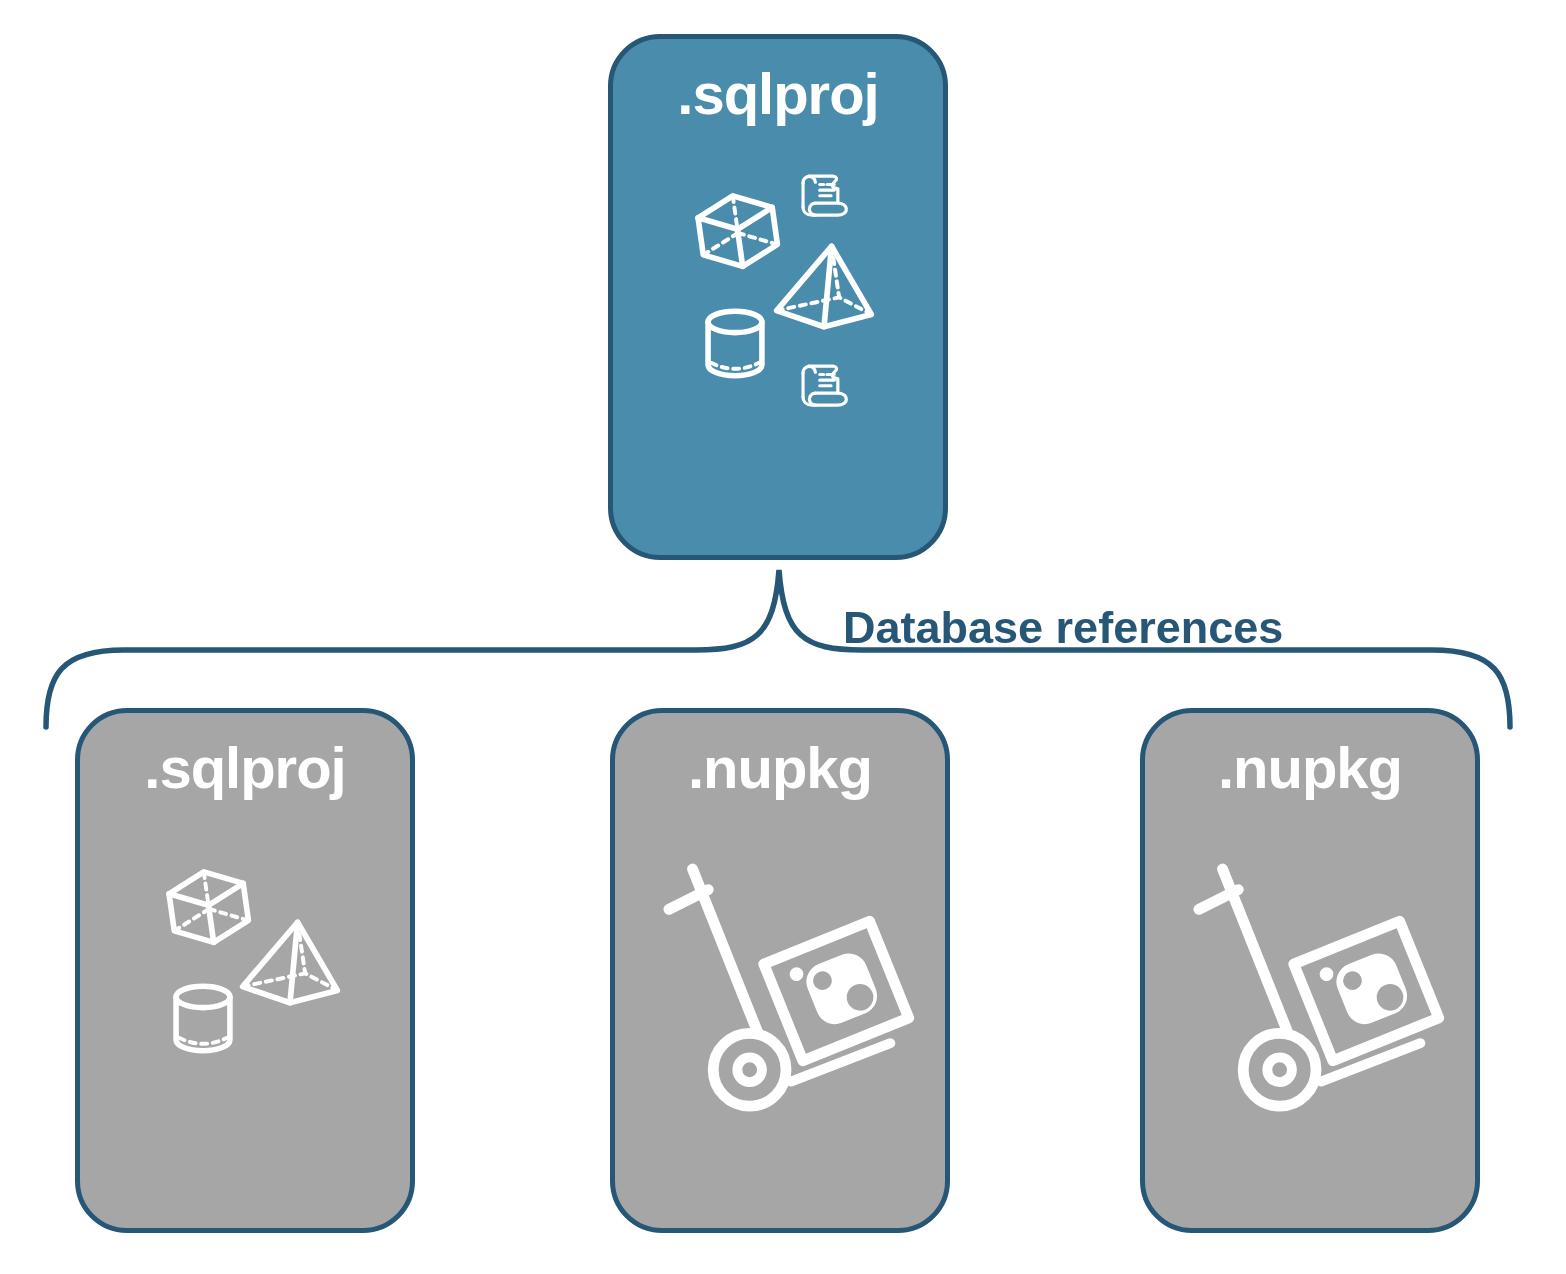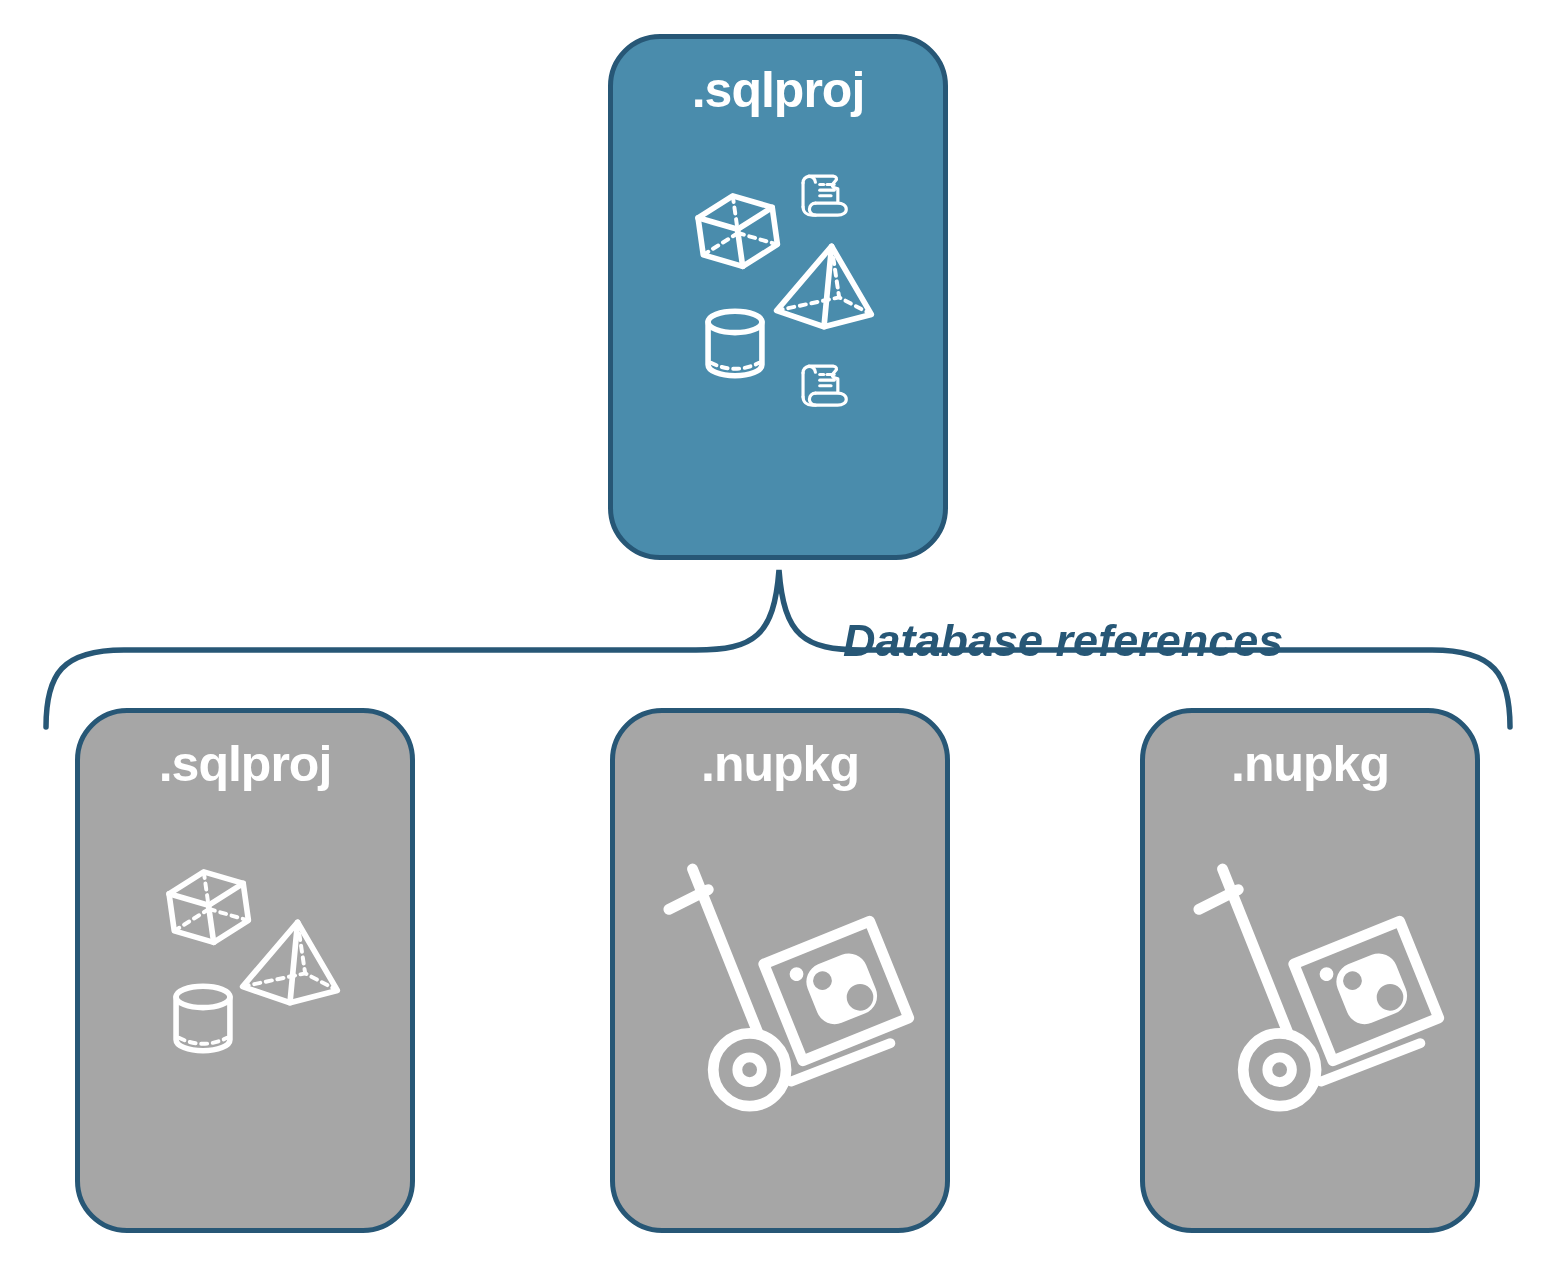--- a/index.html
+++ b/index.html
@@ -32,21 +32,21 @@
     background: var(--parent-card-bg);
   }
   .card-ref { top: 708px; height: 525px; background: var(--reference-card-bg); }
   .card-ref-1 { left: 75px; }
   .card-ref-2 { left: 610px; }
   .card-ref-3 { left: 1140px; }
 
   .card-title {
     padding-top: 26px;
     text-align: center;
-    font-size: 50px;
+    font-size: 58px;
     font-weight: bold;
     line-height: 1;
     color: #ffffff;
     letter-spacing: -1px;
     white-space: nowrap;
   }
 
   .icon { position: absolute; color: var(--icon-color); display: block; }
 
   
@@ -72,27 +72,26 @@
   }
   .brace-path {
     fill: none;
     stroke: var(--outline);
     stroke-width: 5.5;
     stroke-linecap: round;
   }
 
   .brace-label {
     position: absolute;
-    left: 843px; top: 616px;
+    left: 843px; top: 603px;
     font-size: 45px;
     font-weight: bold;
     line-height: 1.1;
     color: var(--label-color);
     white-space: nowrap;
-    font-style: italic;
   }
 
   .defs-svg { position: absolute; width: 0; height: 0; overflow: hidden; }
 </style>
 </head>
 <body>
 
 <svg class="defs-svg" aria-hidden="true" xmlns="http://www.w3.org/2000/svg">
   <defs>
     <symbol id="i-scroll" viewBox="0 0 62 56">

